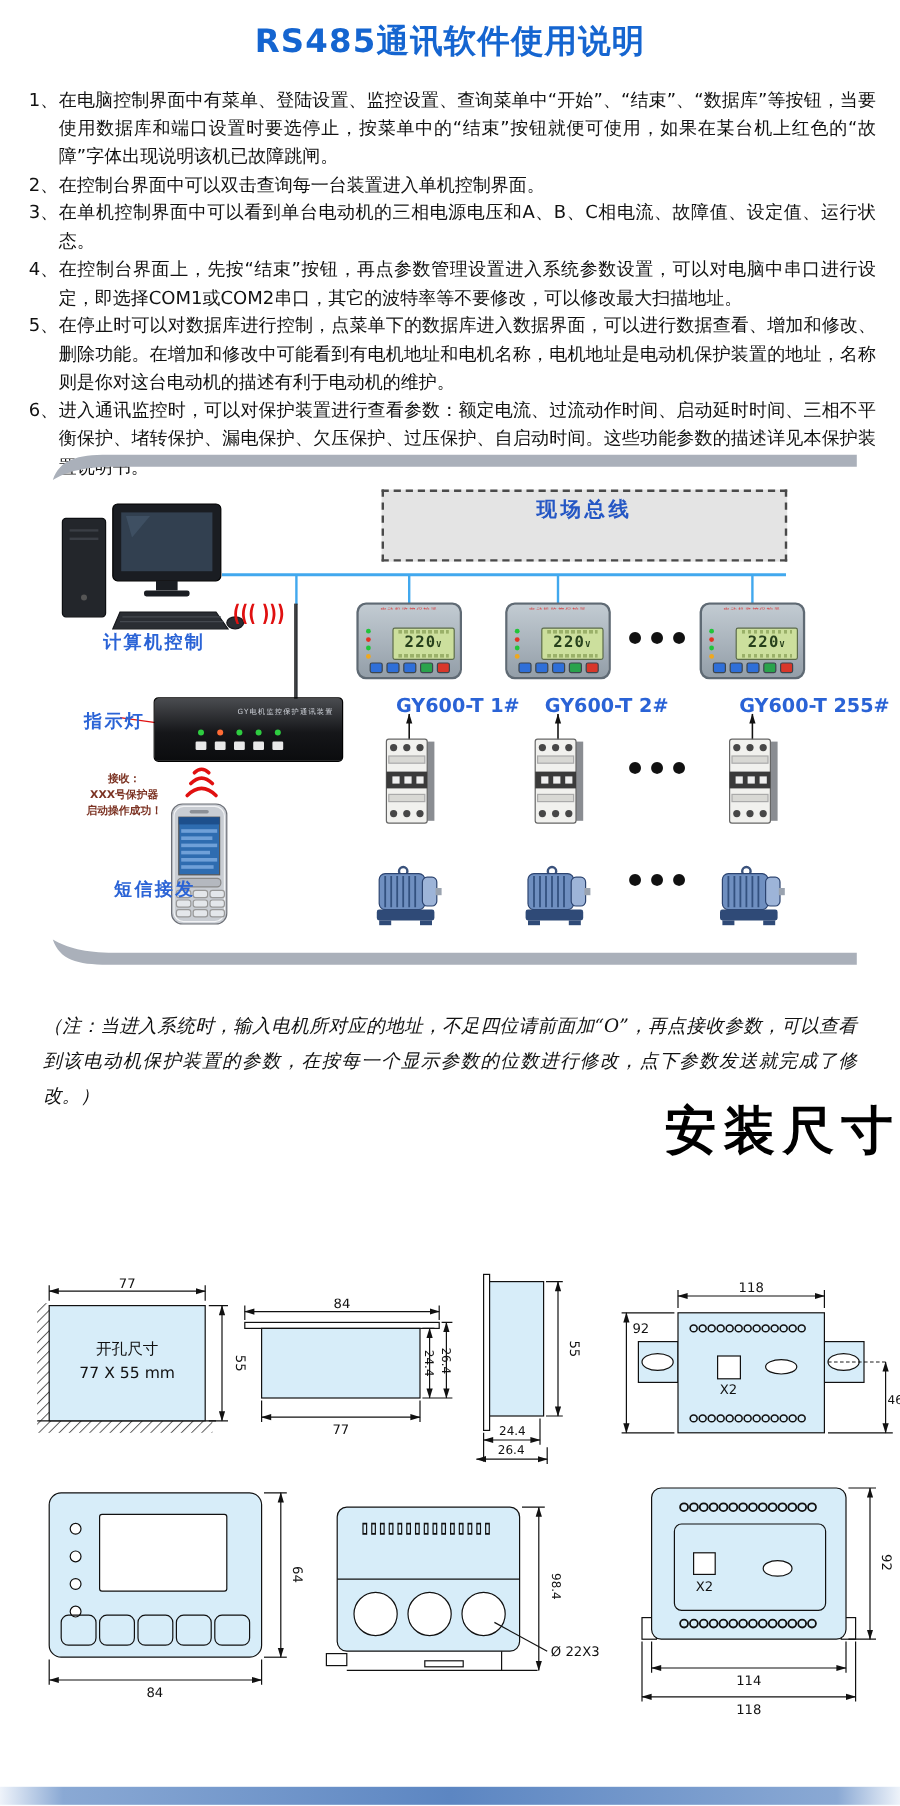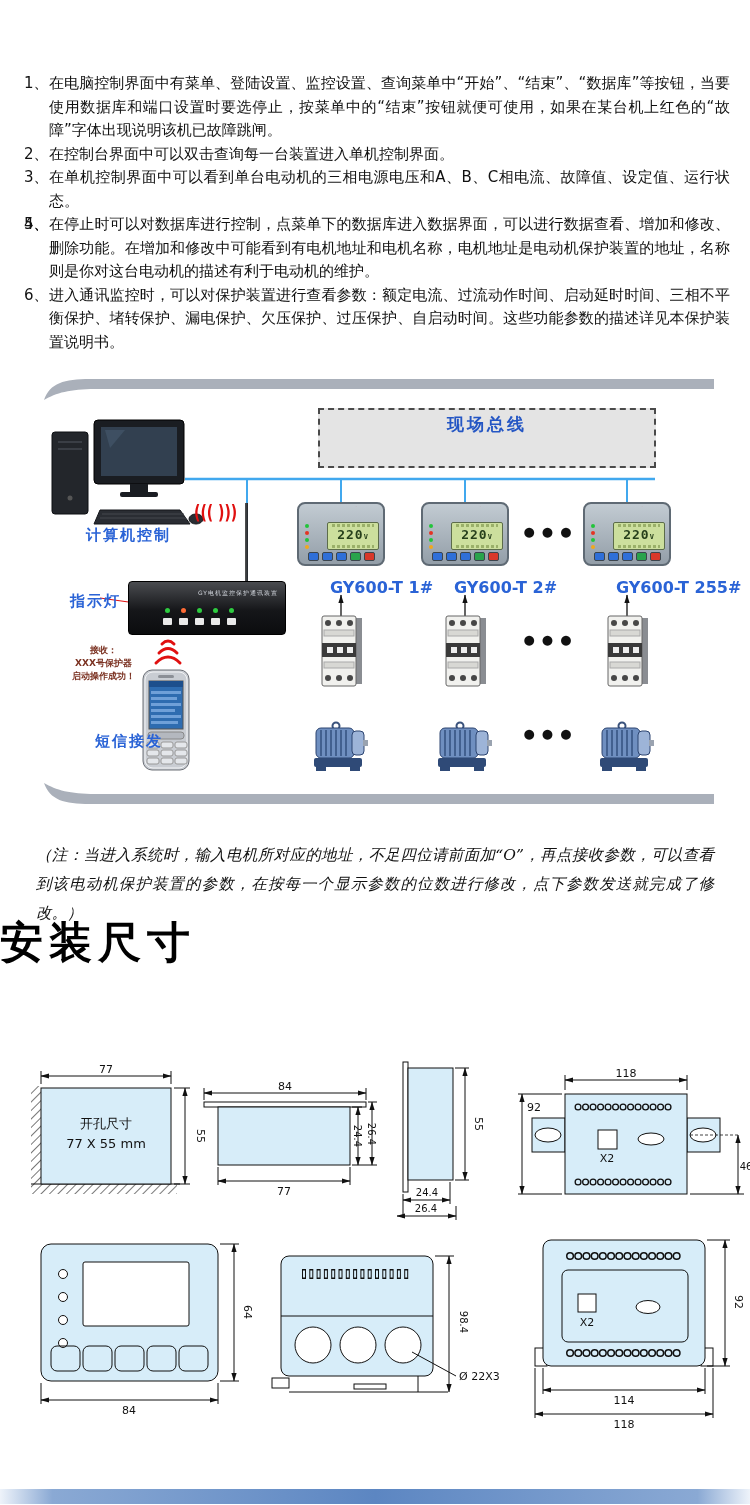--- a/index.html
+++ b/index.html
@@ -67,21 +67,21 @@
 
   .gy-label{position:absolute;top:204px;color:#2a63d6;font-weight:bold;font-size:16px;white-space:nowrap;}
   .col-dots{position:absolute;left:514px;width:74px;text-align:center;font-size:13px;font-weight:bold;
             letter-spacing:7px;color:#111;}
   .contactor{position:absolute;top:238px;}
   .motor{position:absolute;top:344px;}
 
   
   #note{position:absolute;top:841px;left:36px;width:678px;font-family:"DejaVu Serif","Liberation Serif",serif;
         font-style:italic;font-size:15.5px;line-height:29px;color:#111;text-align:justify;}
-  #install-title{position:absolute;top:914px;left:0;width:750px;text-align:left;
+  #install-title{position:absolute;top:914px;left:0;width:750px;text-align:right;
                  font-size:43px;font-weight:bold;color:#000;letter-spacing:6px;}
 
   
   .dwg{position:absolute;}
   .dwg .ln{stroke:#111;stroke-width:1;fill:none;}
   .dwg .blue{fill:#d7edf9;stroke:#111;stroke-width:1;}
   .dwg .wht{fill:#fff;stroke:#111;stroke-width:1;}
   .dwg text{font-family:"DejaVu Sans","Liberation Sans",sans-serif;font-size:11px;fill:#111;}
   .dwg text.sm{font-size:10px;}
   .dwg text.lg{font-size:13px;}
@@ -101,36 +101,38 @@
       <path d="M0,3 L8.5,0.4 L8.5,5.6 Z" fill="#111"></path>
     </marker>
     <pattern id="hat" width="6" height="6" patternUnits="userSpaceOnUse" patternTransform="rotate(45)">
       <line x1="0" y1="0" x2="0" y2="6" stroke="#555" stroke-width="1.6"></line>
     </pattern>
   </defs>
 </svg>
 
 <div id="page">
 
+  <div id="doc-title">RS485通讯软件使用说明</div>
 
   <div id="instructions">
     <div class="ins">
       <span class="num">1、</span>
       <span>在电脑控制界面中有菜单、登陆设置、监控设置、查询菜单中“开始”、“结束”、“数据库”等按钮，当要使用数据库和端口设置时要选停止，按菜单中的“结束”按钮就便可使用，如果在某台机上红色的“故障”字体出现说明该机已故障跳闸。</span>
     </div>
     <div class="ins">
       <span class="num">2、</span>
       <span>在控制台界面中可以双击查询每一台装置进入单机控制界面。</span>
     </div>
     <div class="ins">
       <span class="num">3、</span>
       <span>在单机控制界面中可以看到单台电动机的三相电源电压和A、B、C相电流、故障值、设定值、运行状态。</span>
     </div>
     <div class="ins">
       <span class="num">4、</span>
+      <span>在控制台界面上，先按“结束”按钮，再点参数管理设置进入系统参数设置，可以对电脑中串口进行设定，即选择COM1或COM2串口，其它的波特率等不要修改，可以修改最大扫描地址。</span>
     </div>
     <div class="ins">
       <span class="num">5、</span>
       <span>在停止时可以对数据库进行控制，点菜单下的数据库进入数据界面，可以进行数据查看、增加和修改、删除功能。在增加和修改中可能看到有电机地址和电机名称，电机地址是电动机保护装置的地址，名称则是你对这台电动机的描述有利于电动机的维护。</span>
     </div>
     <div class="ins">
       <span class="num">6、</span>
       <span>进入通讯监控时，可以对保护装置进行查看参数：额定电流、过流动作时间、启动延时时间、三相不平衡保护、堵转保护、漏电保护、欠压保护、过压保护、自启动时间。这些功能参数的描述详见本保护装置说明书。</span>
     </div>
   </div>

